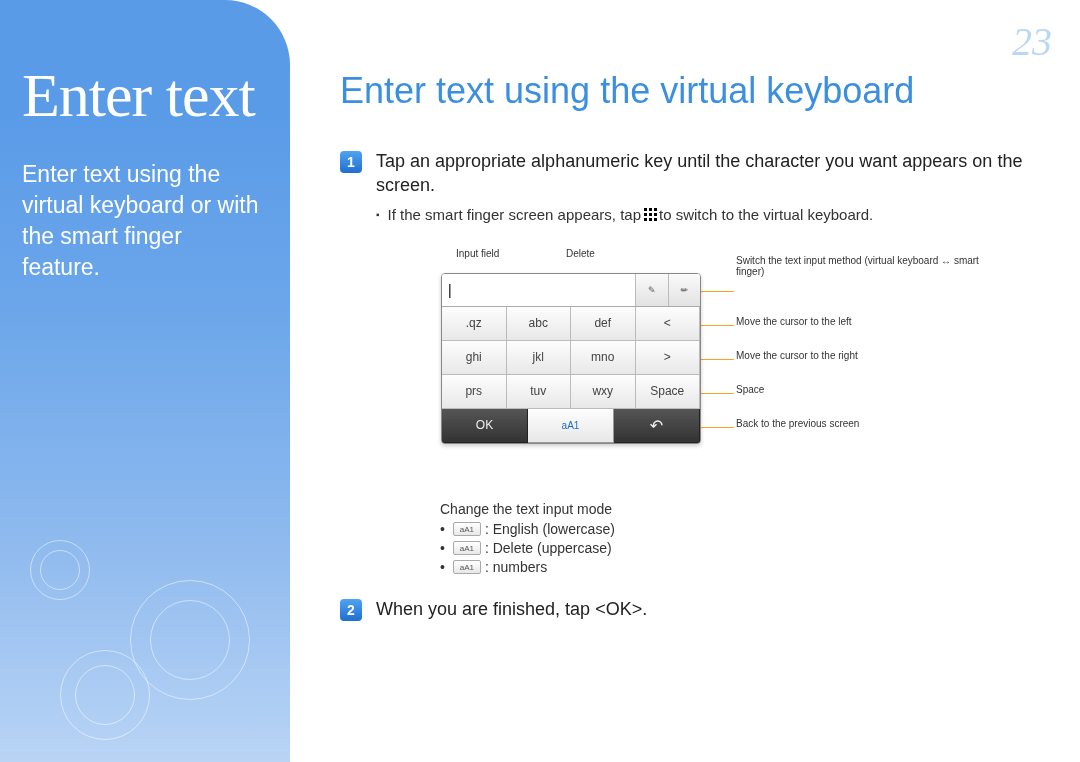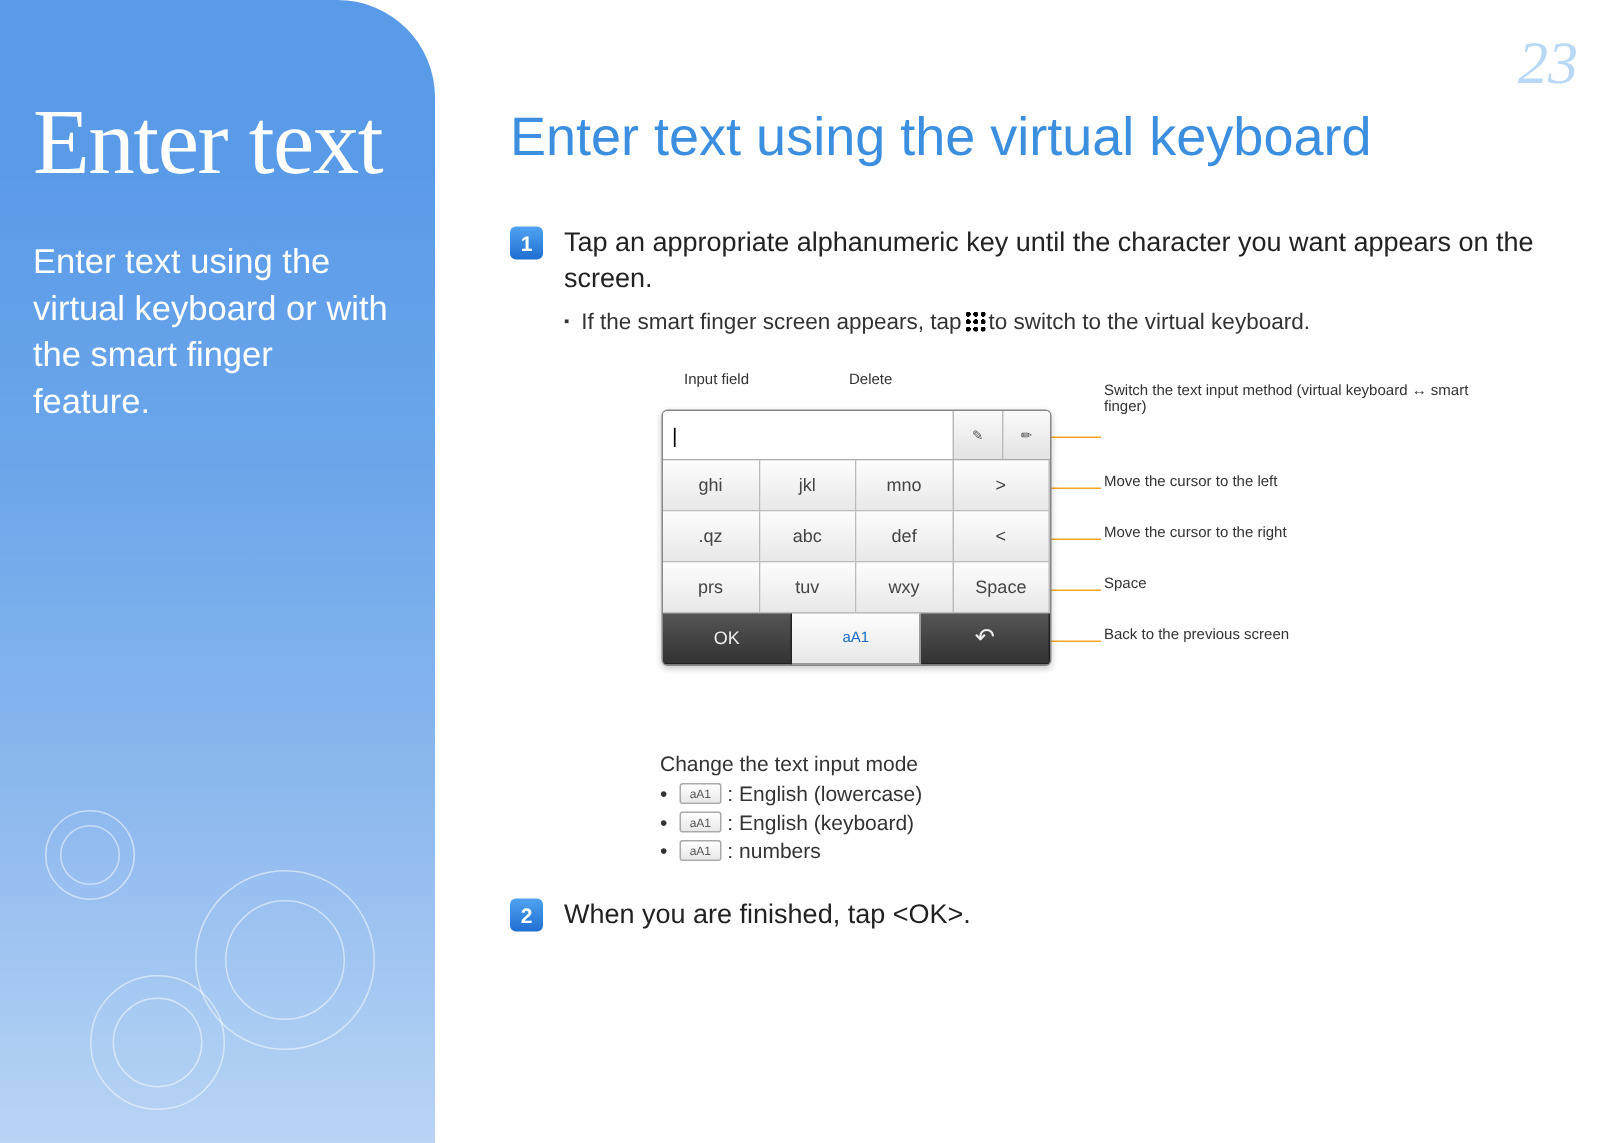--- a/index.html
+++ b/index.html
@@ -184,30 +184,30 @@
       <div class="kb-row kb-input-row">
         <input class="kb-input" value="|" readonly="" style="">
         <div class="kb-del">
           <span>✎</span>
         </div>
         <div class="kb-pen">
           <span>✏</span>
         </div>
       </div>
       <div class="kb-row">
+        <div class="kb-key">.qz</div>
+        <div class="kb-key">abc</div>
+        <div class="kb-key">def</div>
+        <div class="kb-key">&lt;</div>
+      </div>
+      <div class="kb-row">
         <div class="kb-key">ghi</div>
         <div class="kb-key">jkl</div>
         <div class="kb-key">mno</div>
         <div class="kb-key">&gt;</div>
-      </div>
-      <div class="kb-row">
-        <div class="kb-key">.qz</div>
-        <div class="kb-key">abc</div>
-        <div class="kb-key">def</div>
-        <div class="kb-key">&lt;</div>
       </div>
       <div class="kb-row">
         <div class="kb-key">prs</div>
         <div class="kb-key">tuv</div>
         <div class="kb-key">wxy</div>
         <div class="kb-key">Space</div>
       </div>
       <div class="kb-row kb-bottom">
         <div class="kb-key">OK</div>
         <div class="kb-key mode">
@@ -220,21 +220,21 @@
 
   <div class="modes">
     <div class="modes-title">Change the text input mode</div>
     <ul>
       <li>
         <span class="mode-chip">aA1</span>
         <span>: English (lowercase)</span>
       </li>
       <li>
         <span class="mode-chip">aA1</span>
-        <span>: English (keyboard)</span>
+        <span>: Delete (uppercase)</span>
       </li>
       <li>
         <span class="mode-chip">aA1</span>
         <span>: numbers</span>
       </li>
     </ul>
   </div>
 
   <div class="step step2">
     <div class="step-num">2</div>

